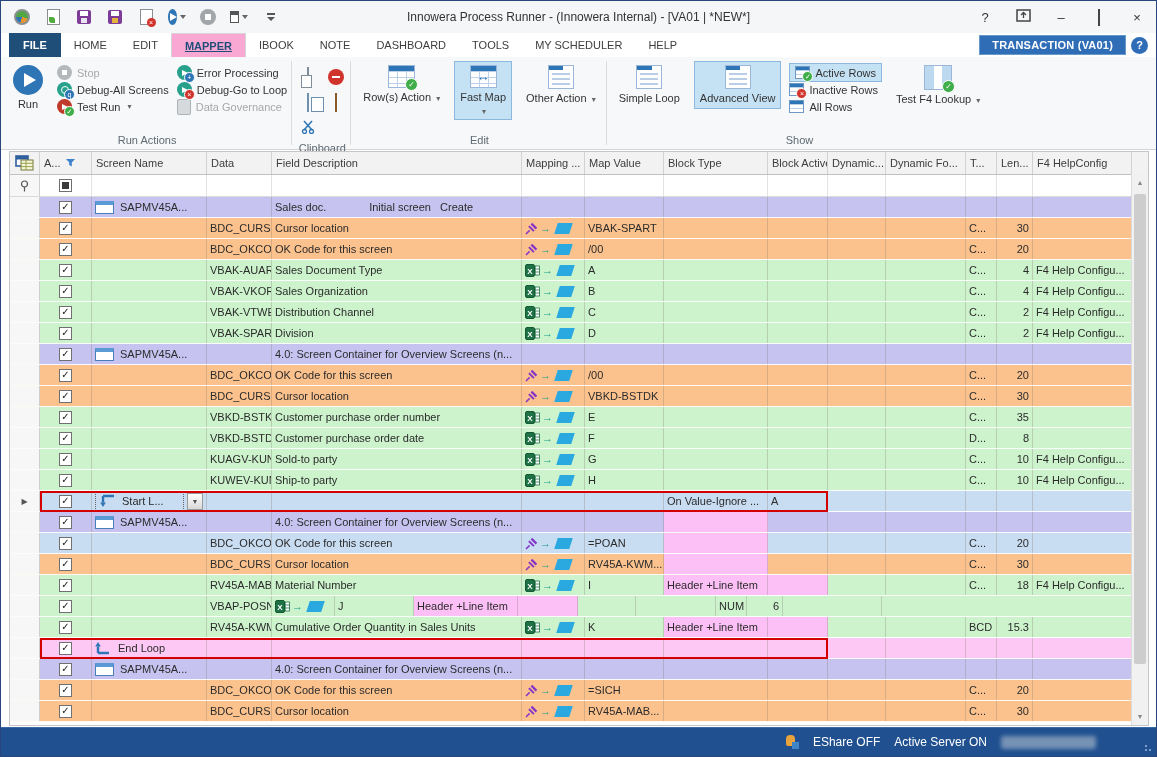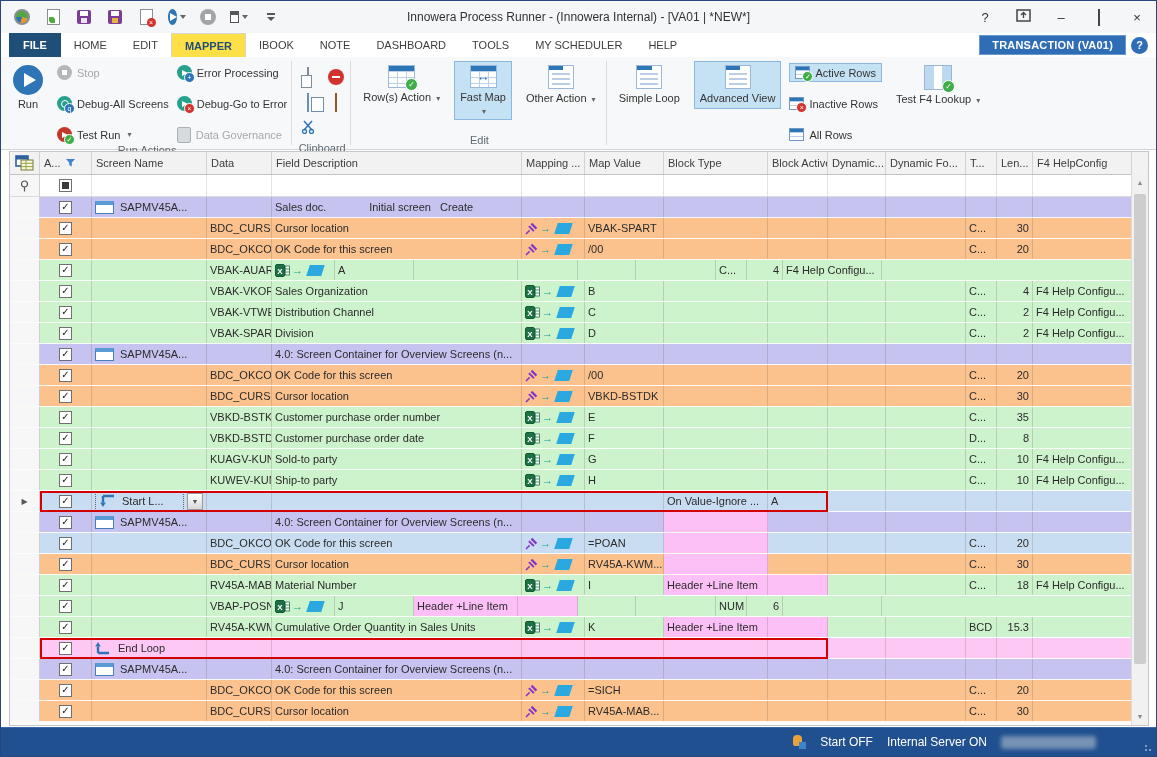--- a/index.html
+++ b/index.html
@@ -31,39 +31,39 @@
   .qatmore .tri{width:0;height:0;border-left:4px solid transparent;border-right:4px solid transparent;border-top:4px solid #555;}
   .wtitle{position:absolute;left:0;right:0;text-align:center;font-size:12px;color:#333;pointer-events:none;}
   .wctrls{position:absolute;right:10px;top:0;height:32px;display:flex;align-items:center;gap:20px;}
   .wc{font-size:13px;color:#333;width:18px;text-align:center;cursor:default;}
   .maxbox{width:11px;height:10px;border:1.5px solid #444;box-sizing:border-box;}
   
   .tabrow{position:absolute;top:32px;left:0;right:0;height:24px;background:#fff;display:flex;align-items:stretch;}
   .filetab{background:#1f4e79;color:#fff;font-size:11px;font-weight:bold;display:flex;align-items:center;
            padding:0 14px;margin-left:8px;}
   .tab{font-size:11px;color:#3c3c3c;display:flex;align-items:center;padding:0 13px;cursor:default;}
-  .tab.active{color:#1f4e79;font-weight:bold;border:1px solid #d5d5d5;border-bottom:none;background:#fde047;}
+  .tab.active{color:#1f4e79;font-weight:bold;border:1px solid #d5d5d5;border-bottom:none;background:#f9a8d4;text-decoration:underline;}
   .tabright{position:absolute;right:8px;top:2px;display:flex;align-items:center;gap:5px;}
   .txnbtn{background:#2f6db7;border:1px solid #6699cc;color:#fff;font-size:11px;font-weight:bold;
           padding:3px 12px;letter-spacing:.2px;}
   .helpcirc{width:17px;height:17px;border-radius:50%;background:#2f6db7;color:#fff;font-size:11px;font-weight:bold;
             display:flex;align-items:center;justify-content:center;}
   
   .ribbon{position:absolute;top:56px;left:0;right:0;height:92px;background:#f7f8f9;border-bottom:1px solid #d4d4d4;
           display:flex;align-items:stretch;}
   .rgroup{display:flex;flex-direction:column;justify-content:space-between;padding:4px 4px 1px 6px;}
   .vdiv{width:1px;background:#dcdcdc;margin:4px 0;}
   .grplabel{text-align:center;font-size:11px;color:#5f6a72;padding:1px 0 2px;}
   .rgc{display:flex;align-items:flex-start;gap:8px;}
   .bigbtn{display:flex;flex-direction:column;align-items:center;gap:3px;padding:3px 5px;border:1px solid transparent;
           font-size:11px;color:#333;text-align:center;line-height:1.15;cursor:default;}
   .bigbtn.sel{background:#c5e2f5;border-color:#8db8dd;}
   .runbig{width:30px;height:30px;border-radius:50%;background:#2e75b6;display:flex;align-items:center;justify-content:center;}
   .runbig .tri{width:0;height:0;border-left:12px solid #fff;border-top:7px solid transparent;border-bottom:7px solid transparent;margin-left:3px;}
-  .sbcol{display:flex;flex-direction:column;gap:14px;padding-top:3px;}
+  .sbcol{display:flex;flex-direction:column;gap:0;padding-top:3px;}
   .smallbtn{display:flex;align-items:center;gap:5px;font-size:11px;color:#333;height:17px;cursor:default;white-space:nowrap;}
   .smallbtn.sel{background:#c5e2f5;border:1px solid #8db8dd;padding:0 5px;margin:-1px 0;}
   .smallbtn.disabled{color:#a8a8a8;}
   .sic{width:15px;height:15px;border-radius:50%;position:relative;flex:none;display:flex;align-items:center;justify-content:center;}
   .sic .lens{width:6px;height:6px;border:1.5px solid #fff;border-radius:50%;}
   .sic .wtri{width:0;height:0;border-left:6px solid #fff;border-top:3.5px solid transparent;border-bottom:3.5px solid transparent;margin-left:1px;}
   .sic .wsq{width:5px;height:5px;background:#fff;}
   .sic .badge{position:absolute;right:-3px;bottom:-3px;width:9px;height:9px;border-radius:50%;color:#fff;font-size:7px;
               line-height:9px;text-align:center;border:1px solid #fff;box-sizing:content-box;}
   .teal{background:#27a08c;} .redc{background:#c0392b;} .grayc{background:#b5b8bb;}
@@ -264,21 +264,21 @@
                 <span class="wtri"></span>
                 <span class="badge bdg-blue">+</span>
               </span>
             <span>Error Processing</span>
           </div>
           <div class="smallbtn">
             <span class="sic teal">
                 <span class="wtri"></span>
                 <span class="badge bdg-red">×</span>
               </span>
-            <span>Debug-Go to Error</span>
+            <span>Debug-Go to Loop</span>
           </div>
           <div class="smallbtn disabled">
             <span class="dgpage"></span>
             <span>Data Governance</span>
           </div>
         </div>
       </div>
       <div class="grplabel">Run Actions</div>
     </div>
     <div class="vdiv"></div>
@@ -356,20 +356,21 @@
             <span>All Rows</span>
           </div>
         </div>
         <div class="bigbtn">
           <span class="f4ic">
               <span class="cornerbadge bdg-green">✓</span>
             </span>
           <span><span>Test F4 Lookup</span> <span class="ddcaret">▾</span></span>
         </div>
       </div>
+      <div class="grplabel">Show</div>
     </div>
 
     <span class="collapse"><svg width="10" height="6">
           <path d="M1 5 L5 1 L9 5" stroke="#777" stroke-width="1.5" fill="none"></path>
         </svg></span>
   </div>
 
   <div class="grid">
     <div class="ghead" id="grid-head">
         <div class="hc" style="width:30px;justify-content:center">
@@ -544,20 +545,21 @@
         </div>
         <div class="grow c-green">
           <div class="gc gutter" style="width:30px"></div>
           <div class="gc a" style="width:52px">
             <span class="cb">✓</span>
           </div>
           <div class="gc " style="width:115px"></div>
           <div class="gc " style="width:65px">
             <span>VBAK-AUART</span>
           </div>
+          <div class="gc desc" style="width:250px"><span style="white-space:pre">Sales Document Type</span></div>
           <div class="gc " style="width:63px">
             <svg width="15" height="13" viewBox="0 0 15 13">
               <rect x="0.5" y="0.5" width="9" height="12" rx="1.5" fill="#1e7145" stroke="#145a32"></rect>
               <text x="5" y="9.5" font-size="8" font-weight="bold" fill="#ffffff" text-anchor="middle" font-family="Liberation Sans">X</text>
               <rect x="10.2" y="2" width="4.2" height="9" fill="#ffffff" stroke="#1e7145" stroke-width="0.8"></rect>
               <path d="M10.2 5 h4.2 M10.2 8 h4.2" stroke="#1e7145" stroke-width="0.8"></path>
             </svg>
             <span class="arr">→</span>
             <span class="pg"></span>
           </div>
@@ -1287,19 +1289,19 @@
       <div class="sthumb"></div>
       <div class="sarrow down">▼</div>
     </div>
   </div>
 
   <div class="statusbar">
     <span class="eshic">
         <span class="cyl"></span>
         <span class="sq"></span>
       </span>
-    <span>Start OFF</span>
-    <span>Internal Server ON</span>
+    <span>EShare OFF</span>
+    <span>Active Server ON</span>
     <span class="redact"></span>
     <span class="grip"></span>
   </div>
 
 </div>
 
 </body></html>

